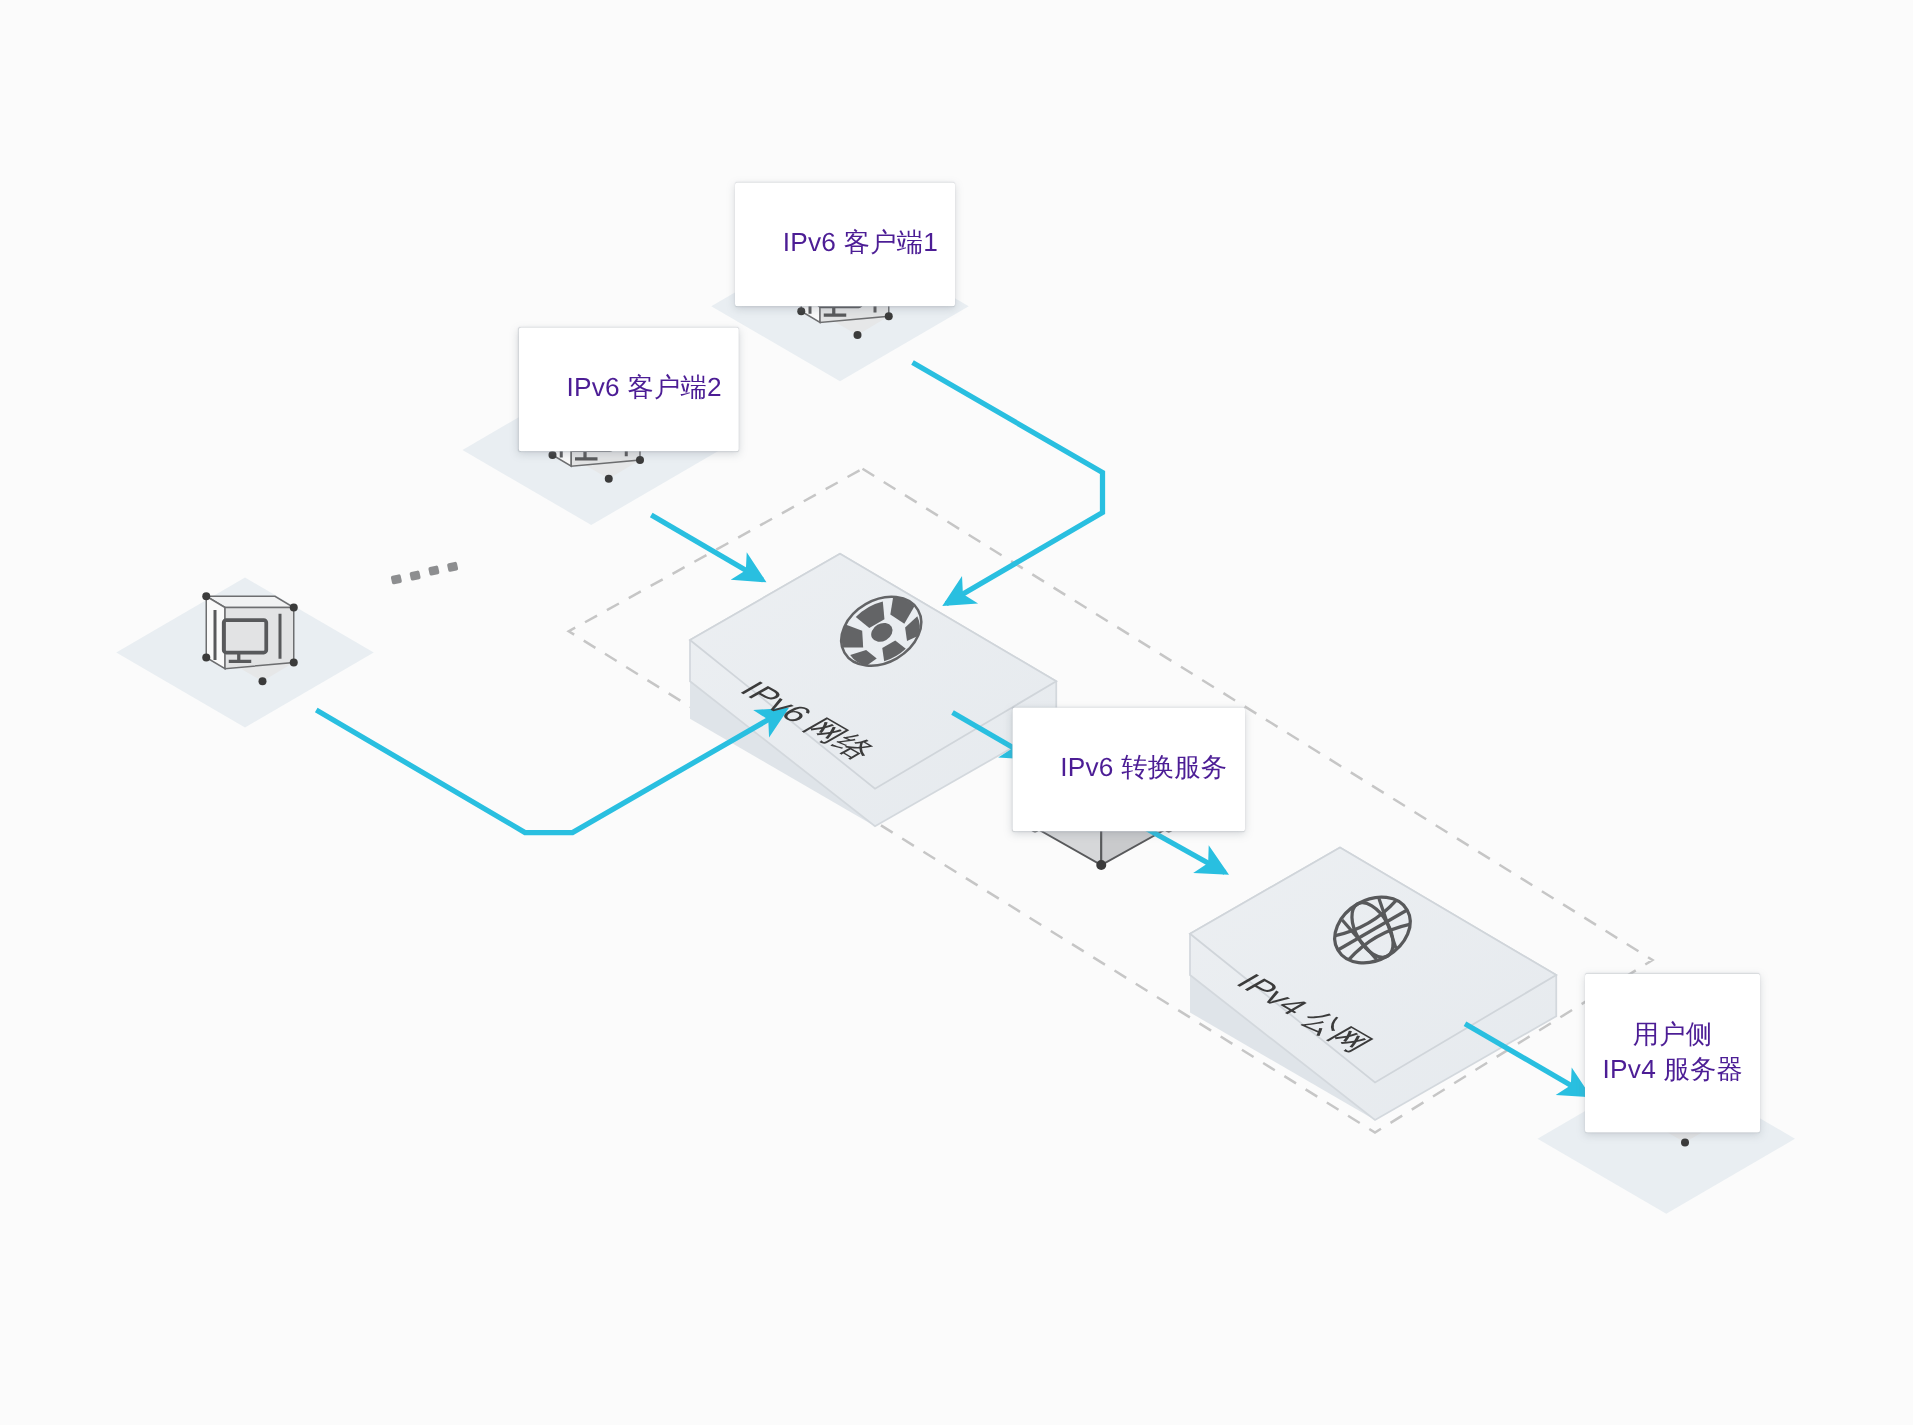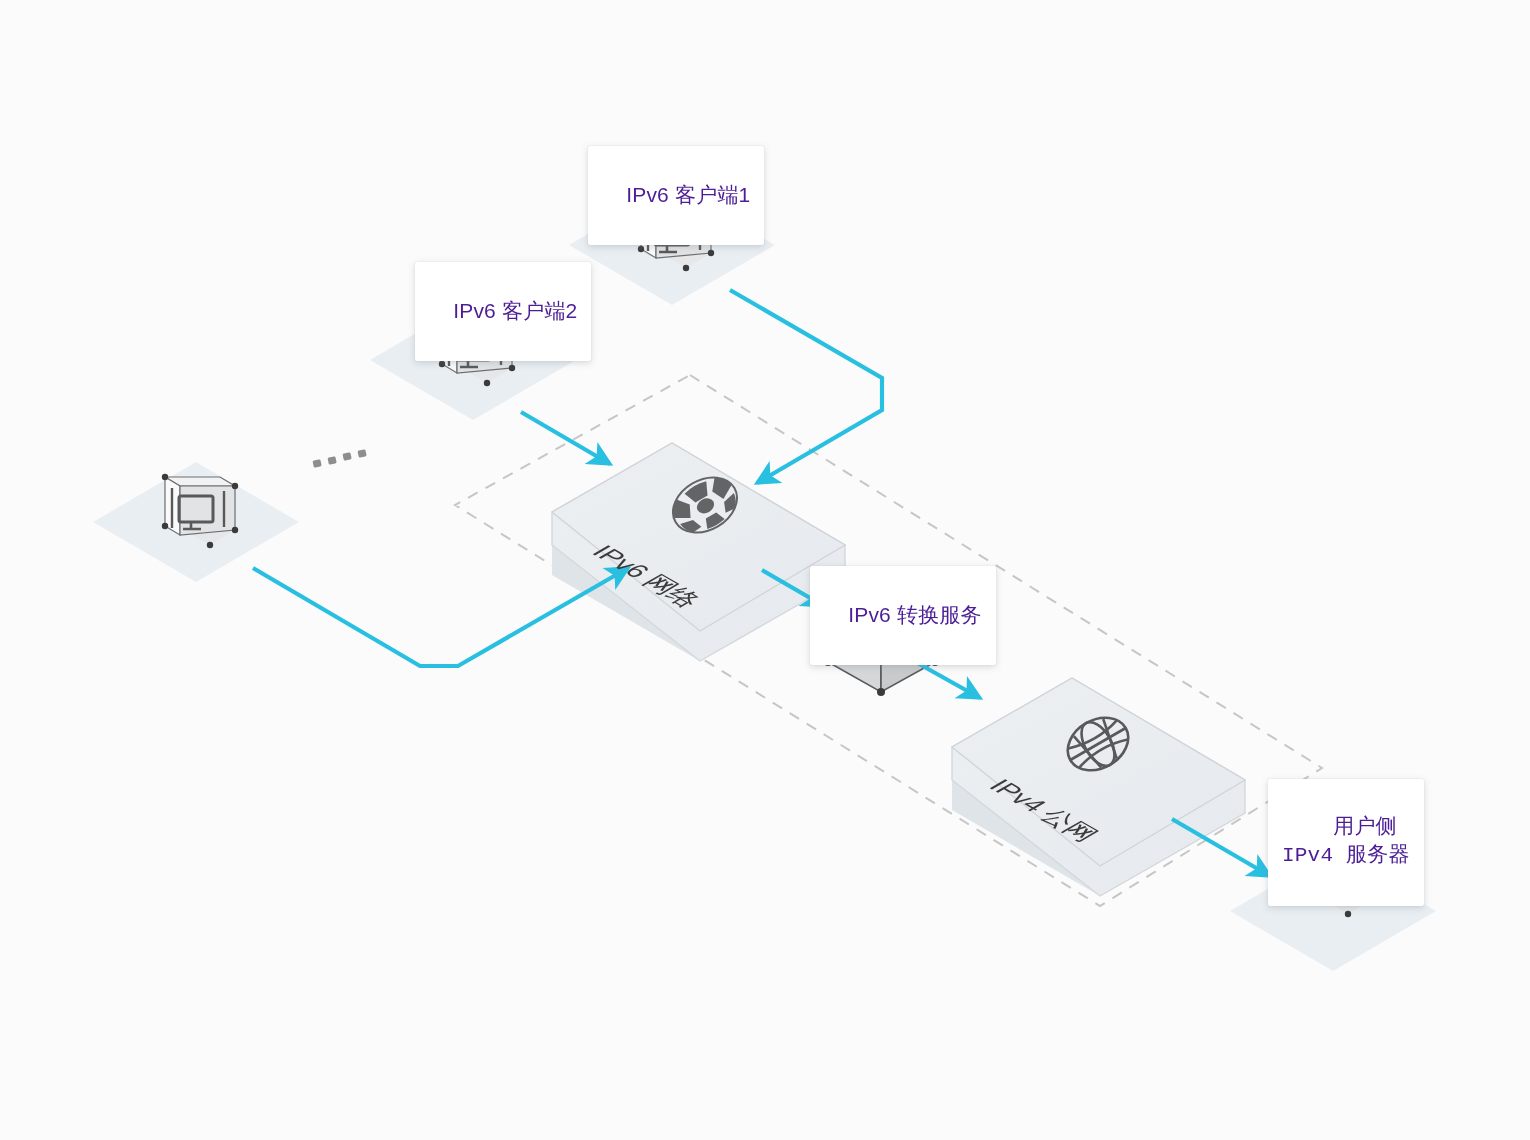--- a/index.html
+++ b/index.html
@@ -250,18 +250,18 @@
 
   <div class="nodelabel" style="left:392px; top:262px;margin-left:23px;">
     <span>IPv6 客户端2</span>
   </div>
 
 
   <div class="nodelabel" style="left:810px; top:566px;">
     <span>IPv6 转换服务</span>
   </div>
 
-  <div class="nodelabel" style="left:1268px; top:779px;font-family:Liberation Mono, monospace;">
+  <div class="nodelabel" style="left:1268px; top:779px;">
     <span>用户侧
 IPv4 服务器</span>
   </div>
 
 </div>
 
 </body></html>

